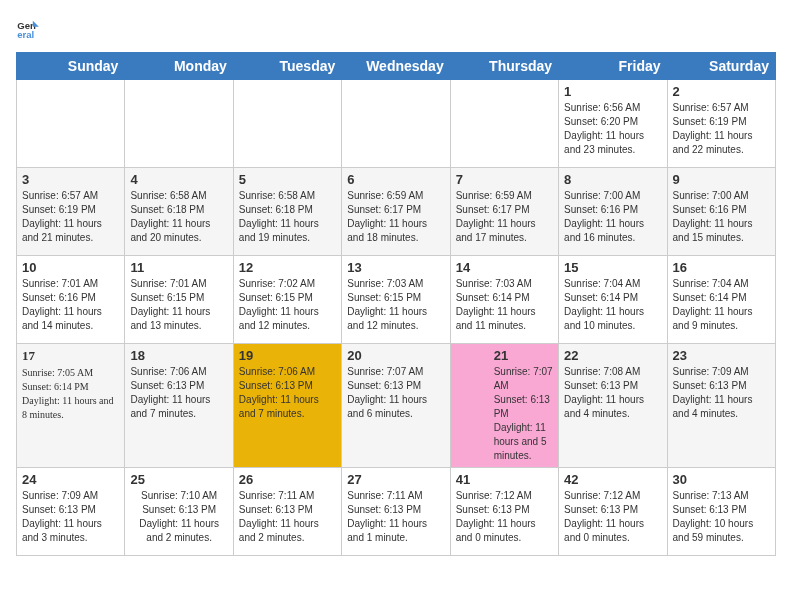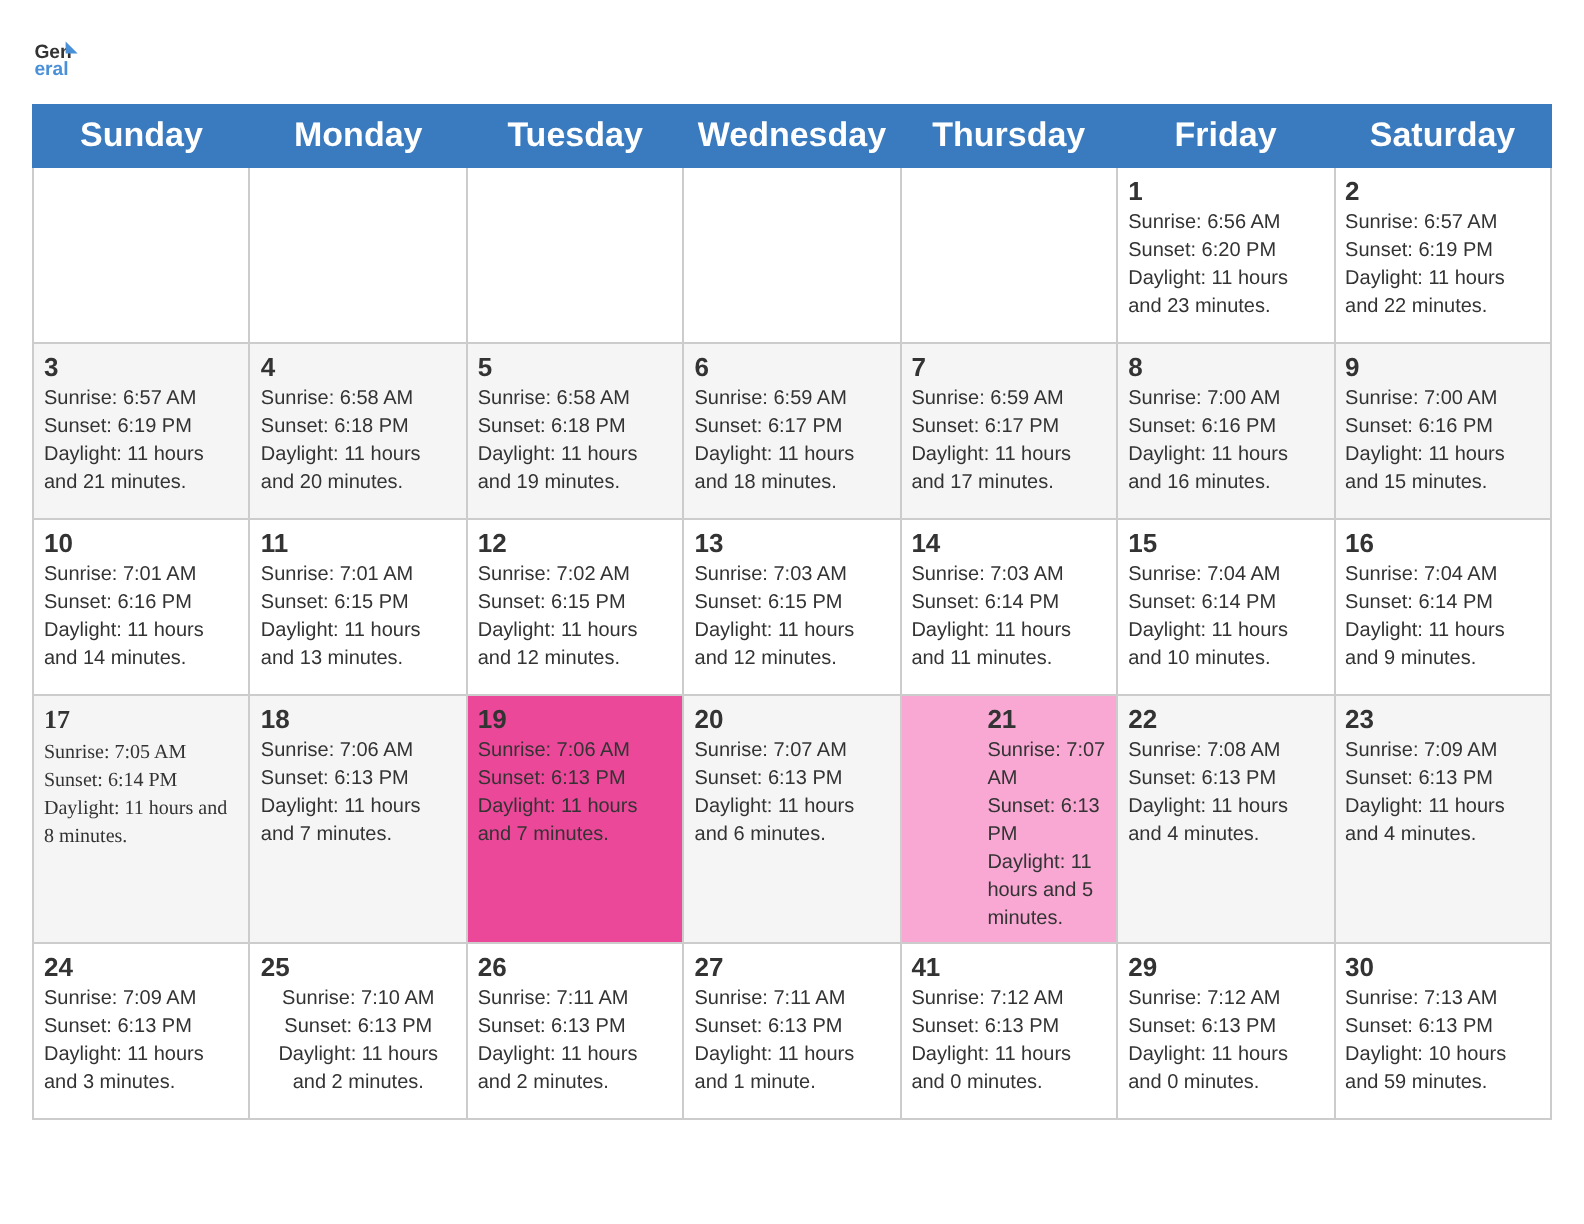--- a/index.html
+++ b/index.html
@@ -39,23 +39,23 @@
     }
     .calendar {
       width: 100%;
       border-collapse: collapse;
       border: 1px solid #ccc;
     }
     .calendar th {
       background: #3a7abf;
       color: #fff;
       padding: 5px 6px;
-      font-size: 17px;
+      font-size: 14px;
       font-weight: bold;
-      text-align: center;
+      text-align: right;
       border: 1px solid #3a7abf;
     }
     .calendar td {
       vertical-align: top;
       padding: 4px 5px;
       border: 1px solid #ccc;
       width: calc(100% / 7);
       height: 88px;
       font-size: 10.5px;
       color: #333;
@@ -229,21 +229,21 @@
           <div class="day-info" style="white-space: pre-line;">Sunrise: 7:05 AM
 Sunset: 6:14 PM
 Daylight: 11 hours and 8 minutes.</div>
         </td>
         <td style="background: rgb(245, 245, 245);">
           <div class="day-number">18</div>
           <div class="day-info" style="white-space: pre-line;">Sunrise: 7:06 AM
 Sunset: 6:13 PM
 Daylight: 11 hours and 7 minutes.</div>
         </td>
-        <td style="background: #ec4899; margin-left: 20px;">
+        <td style="background: #eab308; margin-left: 20px;">
           <div class="day-number">19</div>
           <div class="day-info" style="white-space: pre-line;">Sunrise: 7:06 AM
 Sunset: 6:13 PM
 Daylight: 11 hours and 7 minutes.</div>
         </td>
         <td style="background: rgb(245, 245, 245);">
           <div class="day-number">20</div>
           <div class="day-info" style="white-space: pre-line;">Sunrise: 7:07 AM
 Sunset: 6:13 PM
 Daylight: 11 hours and 6 minutes.</div>
@@ -292,21 +292,21 @@
 Sunset: 6:13 PM
 Daylight: 11 hours and 1 minute.</div>
         </td>
         <td>
           <div class="day-number">41</div>
           <div class="day-info" style="white-space: pre-line;">Sunrise: 7:12 AM
 Sunset: 6:13 PM
 Daylight: 11 hours and 0 minutes.</div>
         </td>
         <td>
-          <div class="day-number">29</div>
+          <div class="day-number">42</div>
           <div class="day-info" style="white-space: pre-line;">Sunrise: 7:12 AM
 Sunset: 6:13 PM
 Daylight: 11 hours and 0 minutes.</div>
         </td>
         <td>
           <div class="day-number">30</div>
           <div class="day-info" style="white-space: pre-line;">Sunrise: 7:13 AM
 Sunset: 6:13 PM
 Daylight: 10 hours and 59 minutes.</div>
         </td>

